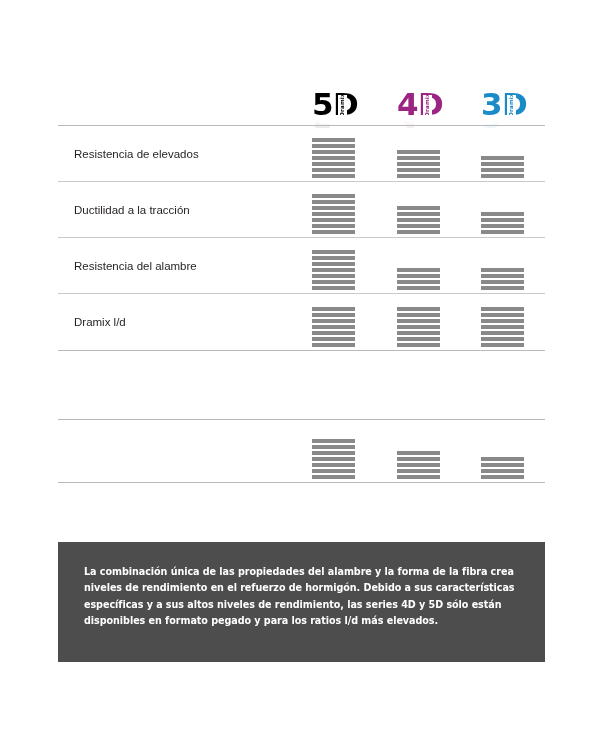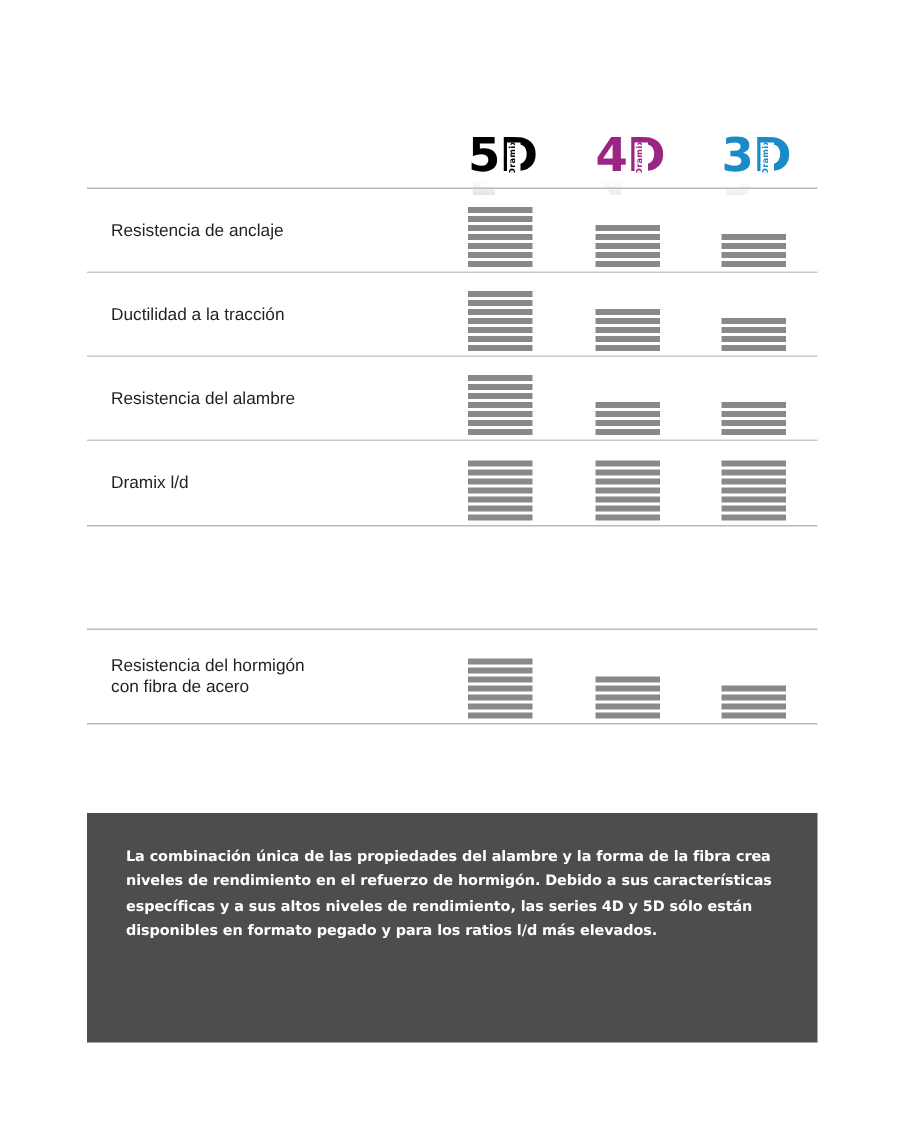--- a/index.html
+++ b/index.html
@@ -149,21 +149,21 @@
     background: #898989;
     width: 100%;
   }
 
   
   .note {
     position: absolute;
     left: 58px;
     top: 542px;
     width: 487px;
-    height: 153px;
+    height: 120px;
     background: #4d4d4d;
     box-sizing: border-box;
     padding: 22px 26px 33px 26px;
   }
   .note p {
     margin: 0;
     color: #ffffff;
     font-family: "DejaVu Sans", sans-serif;
     font-weight: bold;
     font-size: 9.6px;
@@ -232,21 +232,21 @@
           
         
       
     </span>
       </div>
   </div>
 
   <div class="table table-main">
 
     <div class="row">
-      <div class="row-label">Resistencia de anclaje</div>
+      <div class="row-label">Resistencia de elevados</div>
       <div class="stack stack-5d">
           <div class="bar"></div>
           <div class="bar"></div>
           <div class="bar"></div>
           <div class="bar"></div>
           <div class="bar"></div>
           <div class="bar"></div>
           <div class="bar"></div>
         </div>
       <div class="stack stack-4d">
@@ -342,22 +342,20 @@
           <div class="bar"></div>
           <div class="bar"></div>
           <div class="bar"></div>
           <div class="bar"></div>
         </div>
     </div>
   </div>
 
   <div class="table table-extra">
     <div class="row row-tall">
-      <div class="row-label">Resistencia del hormigón
-con fibra de acero</div>
       <div class="stack stack-5d">
           <div class="bar"></div>
           <div class="bar"></div>
           <div class="bar"></div>
           <div class="bar"></div>
           <div class="bar"></div>
           <div class="bar"></div>
           <div class="bar"></div>
         </div>
       <div class="stack stack-4d">

